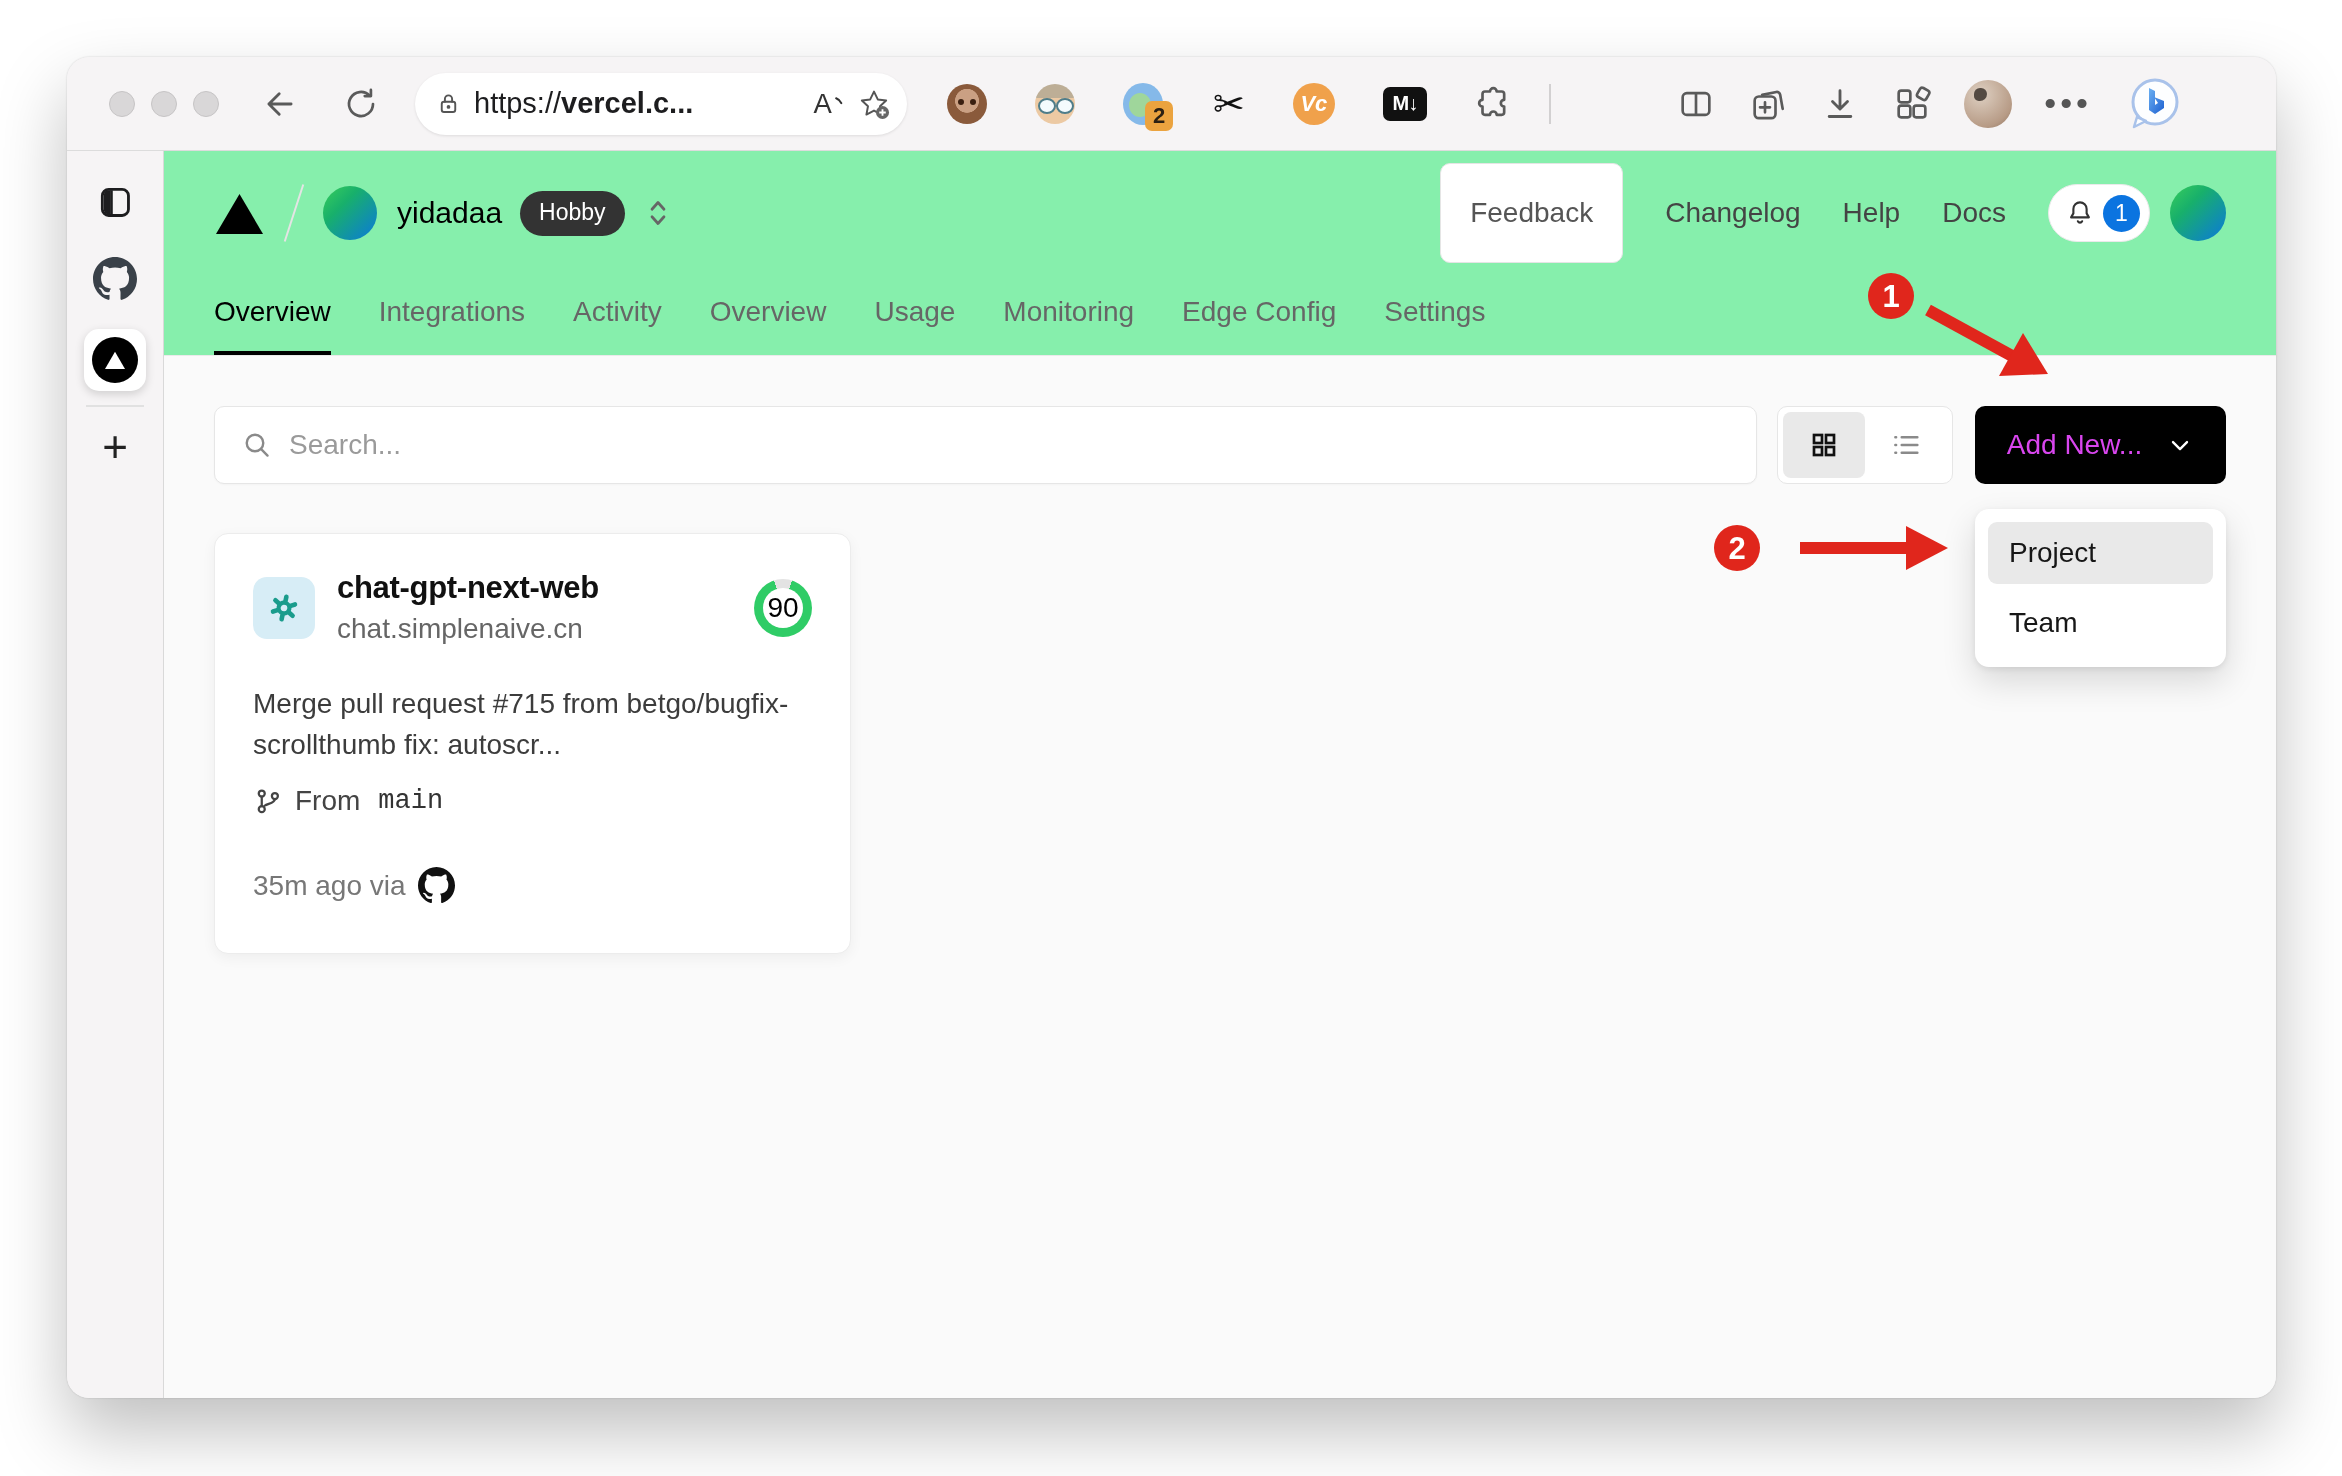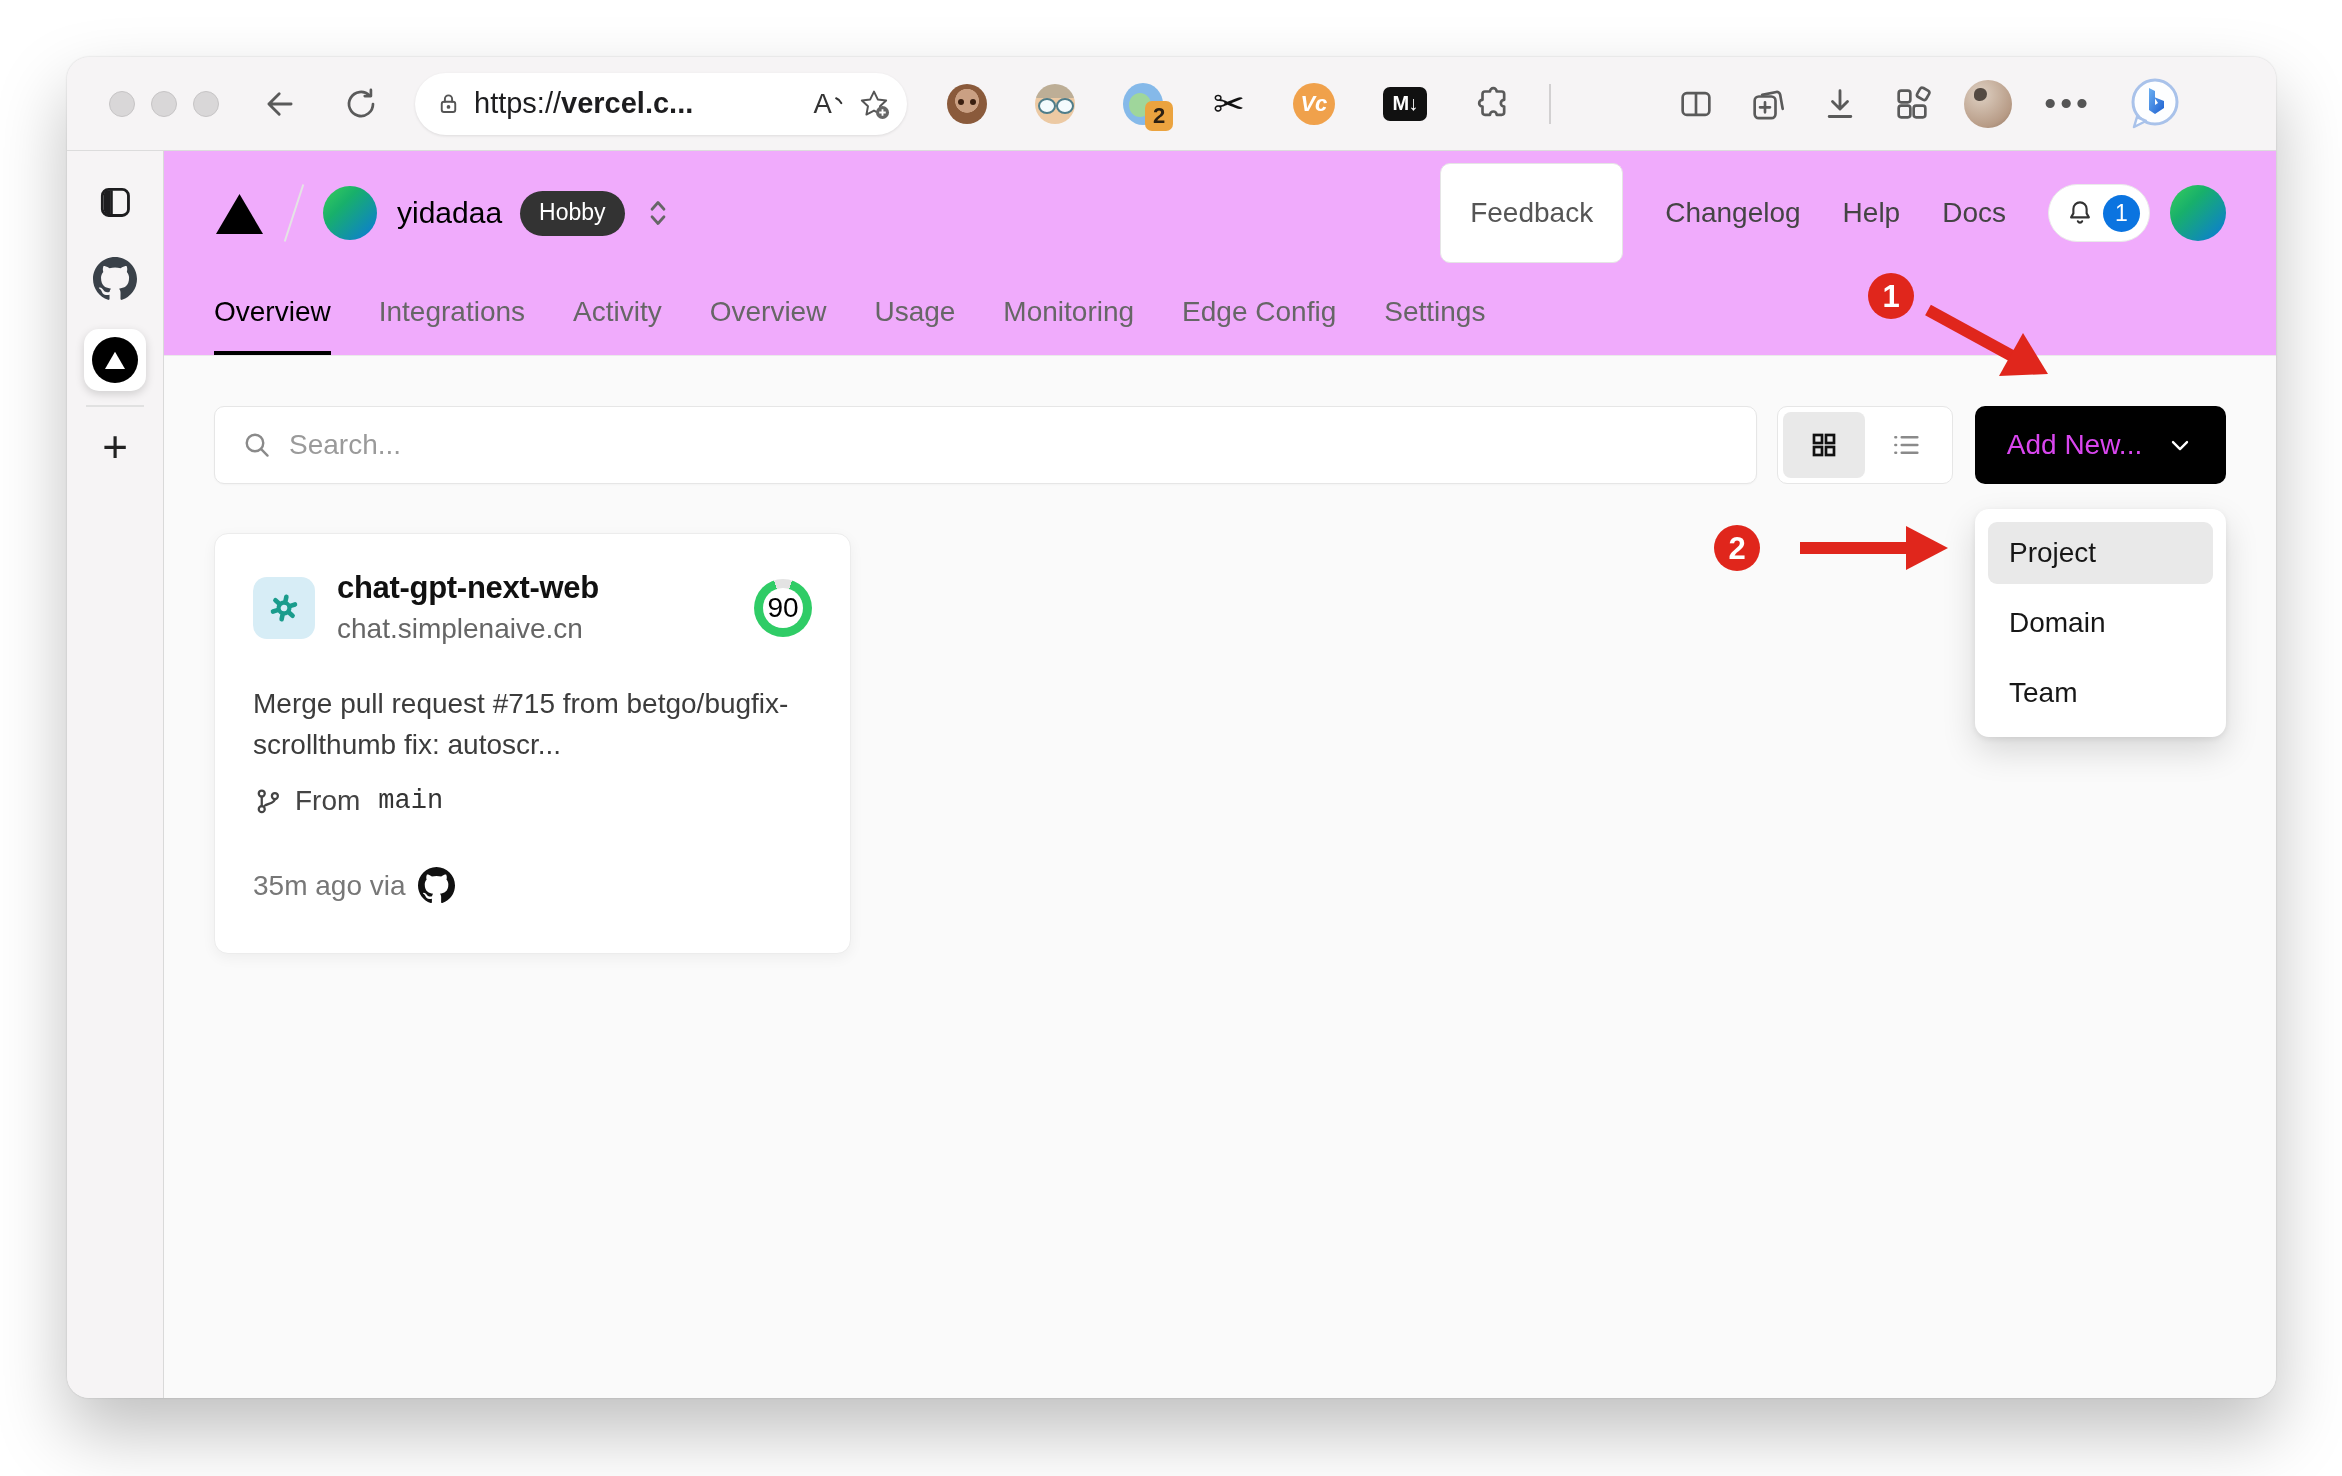--- a/index.html
+++ b/index.html
@@ -55,21 +55,21 @@
   .side-ic { color:#1d1d1f; }
   .gh-side { margin-top:36px; color:#2f363d; }
   .active-tile { margin-top:28px; width:62px; height:62px; border-radius:15px; background:#fff;
     box-shadow:0 3px 10px rgba(0,0,0,.16); display:flex; align-items:center; justify-content:center; }
   .v-circle { width:46px; height:46px; border-radius:50%; background:#000; display:flex; align-items:center; justify-content:center; }
   .side-div { margin-top:14px; width:58px; height:2px; background:#e1e1e1; }
   .plus-ic { margin-top:18px; font-size:44px; font-weight:300; color:#222; line-height:44px; }
 
   
   .page { flex:1; background:#fafafa; display:flex; flex-direction:column; position:relative; min-width:0; }
-  .page-header { background:#f0abfc; border-bottom:1px solid #eaeaea; }
+  .page-header { background:#86efac; border-bottom:1px solid #eaeaea; }
   .brand-row { height:124px; display:flex; align-items:center; padding:0 50px; }
   .slash { width:2px; height:60px; background:#e4e4e4; transform:rotate(18deg); margin:0 28px; }
   .grad-avatar { border-radius:50%; background:linear-gradient(135deg,#3ace5b 0%,#18b06b 35%,#0b78dd 100%); }
   .team-avatar { width:54px; height:54px; }
   .team-name { margin-left:20px; font-size:30px; font-weight:500; color:#000; }
   .plan-badge { margin-left:18px; background:#333; color:#fff; font-size:23px; padding:8px 19px 10px; border-radius:999px; }
   .switch-ic { margin-left:20px; color:#8f8f8f; }
   .hspacer { flex:1; }
   .feedback-btn { border:1px solid #e5e5e5; background:#fff; border-radius:10px; padding:33px 29px; font-size:28px; color:#555; }
   .hlink { margin-left:42px; font-size:28px; color:#444; }
@@ -332,21 +332,20 @@
           </div>
           <div class="addnew-wrap">
             <button class="addnew-btn" style="background: rgb(0, 0, 0);">
               <span>Add New...</span>
               <svg width="28" height="28" viewBox="0 0 24 24" fill="none" stroke="#fff" stroke-width="2" stroke-linecap="round" stroke-linejoin="round">
                   <path d="m6 9.5 6 6 6-6"></path>
                 </svg>
             </button>
             <div class="dropdown">
               <div class="dd-item hl">Project</div>
-              <div class="dd-item">Domain</div>
               <div class="dd-item">Team</div>
             </div>
           </div>
         </div>
 
         <div class="card">
           <div class="card-head">
             <span class="app-icon">
               <svg width="42" height="42" viewBox="0 0 42 42" stroke="#1a9c8c" stroke-width="4.6" stroke-linecap="round" fill="none">
                 <g transform="rotate(12 21 21)">

